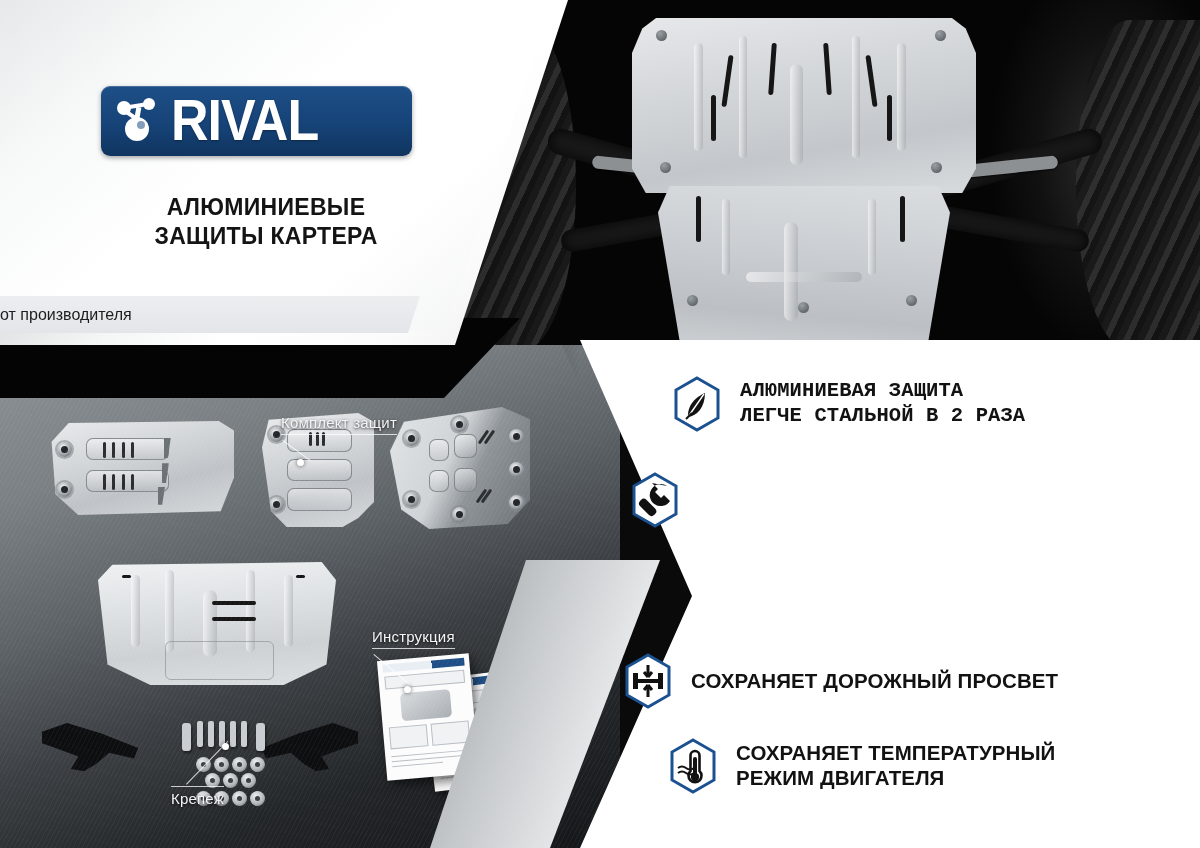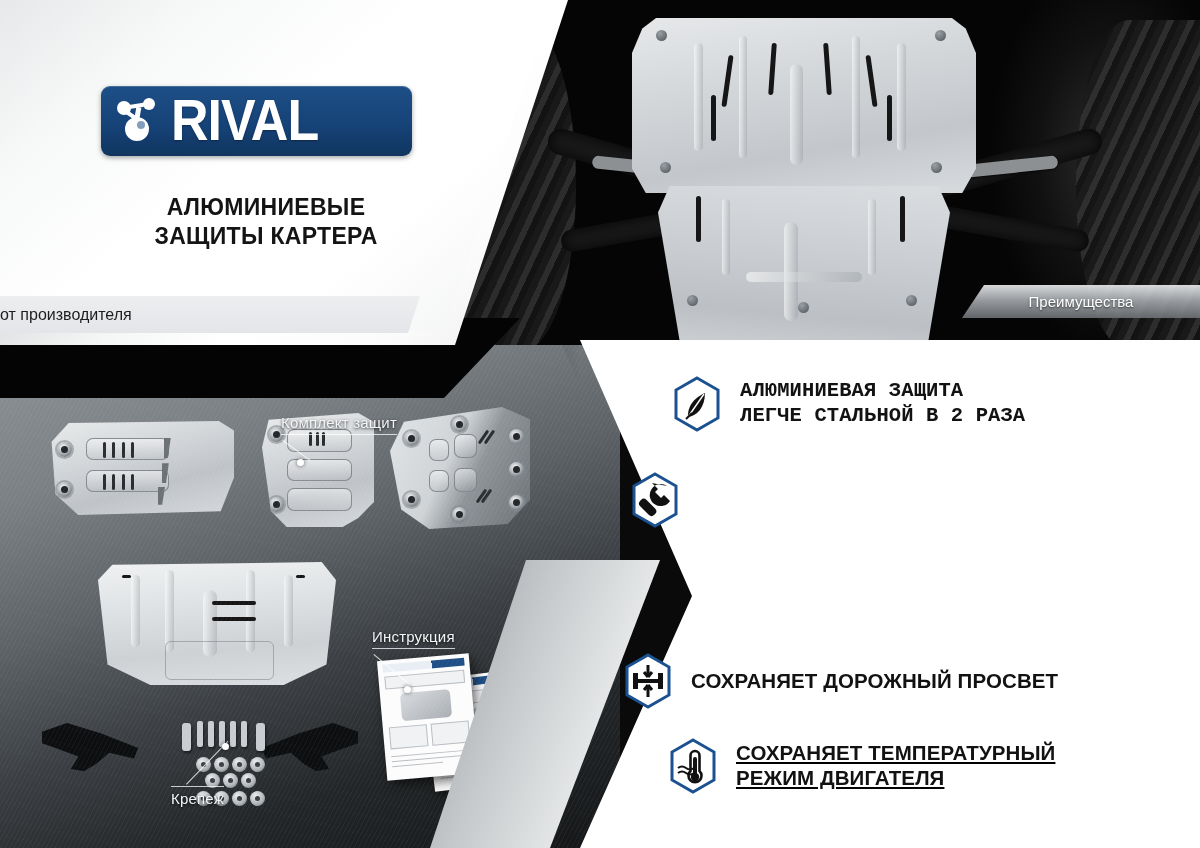--- a/index.html
+++ b/index.html
@@ -449,23 +449,20 @@
     <div class="headline">
       <div>АЛЮМИНИЕВЫЕ</div>
       <div>ЗАЩИТЫ КАРТЕРА</div>
     </div>
 
     <div class="subbar">
       <span>от производителя</span>
     </div>
   </div>
 
-  <div class="tab-adv">
-    <span>Преимущества</span>
-  </div>
 
   <div class="chevron-sliver"></div>
   <div class="panel-benefits-shadow"></div>
   <div class="panel-benefits"></div>
 
   <div class="benefit" style="left:672px; top:376px;font-family:Liberation Mono, monospace;">
     <div class="hex">
       <svg width="50" height="56" viewBox="0 0 50 56">
         <polygon points="25,2 46,14 46,42 25,54 4,42 4,14" fill="#ffffff" stroke="#1b5190" stroke-width="3"></polygon>
         <path d="M33 17 C33 31 25 40 16 41 C16 41 15 34 20 27 C25 20 33 17 33 17 Z" fill="#111111"></path>
@@ -496,21 +493,21 @@
         <rect x="10" y="20" width="5" height="16" fill="#111111"></rect>
         <rect x="35" y="20" width="5" height="16" fill="#111111"></rect>
         <rect x="13" y="26" width="24" height="4" fill="#111111"></rect>
         <path d="M25 12 L25 22 M25 24 L21 19 M25 24 L29 19" stroke="#111111" stroke-width="3" fill="none"></path>
         <path d="M25 44 L25 34 M25 32 L21 37 M25 32 L29 37" stroke="#111111" stroke-width="3" fill="none"></path>
       </svg>
     </div>
     <div class="benefit-text">СОХРАНЯЕТ ДОРОЖНЫЙ ПРОСВЕТ</div>
   </div>
 
-  <div class="benefit" style="left:668px; top:738px;text-decoration:underline;">
+  <div class="benefit" style="left:668px; top:738px;">
     <div class="hex">
       <svg width="50" height="56" viewBox="0 0 50 56">
         <polygon points="25,2 46,14 46,42 25,54 4,42 4,14" fill="#ffffff" stroke="#1b5190" stroke-width="3"></polygon>
         <path d="M27 13 a4.5 4.5 0 0 1 4.5 4.5 V33 a6.5 6.5 0 1 1 -9 0 V17.5 A4.5 4.5 0 0 1 27 13 Z" fill="#ffffff" stroke="#111111" stroke-width="2.6"></path>
         <rect x="25" y="19" width="4" height="18" rx="2" fill="#111111"></rect>
         <circle cx="27" cy="39" r="4.2" fill="#111111"></circle>
         <path d="M10 30 q4 -3 8 0 t8 0" stroke="#111111" stroke-width="2" fill="none"></path>
         <path d="M10 35 q4 -3 8 0 t8 0" stroke="#111111" stroke-width="2" fill="none"></path>
       </svg>
     </div>

